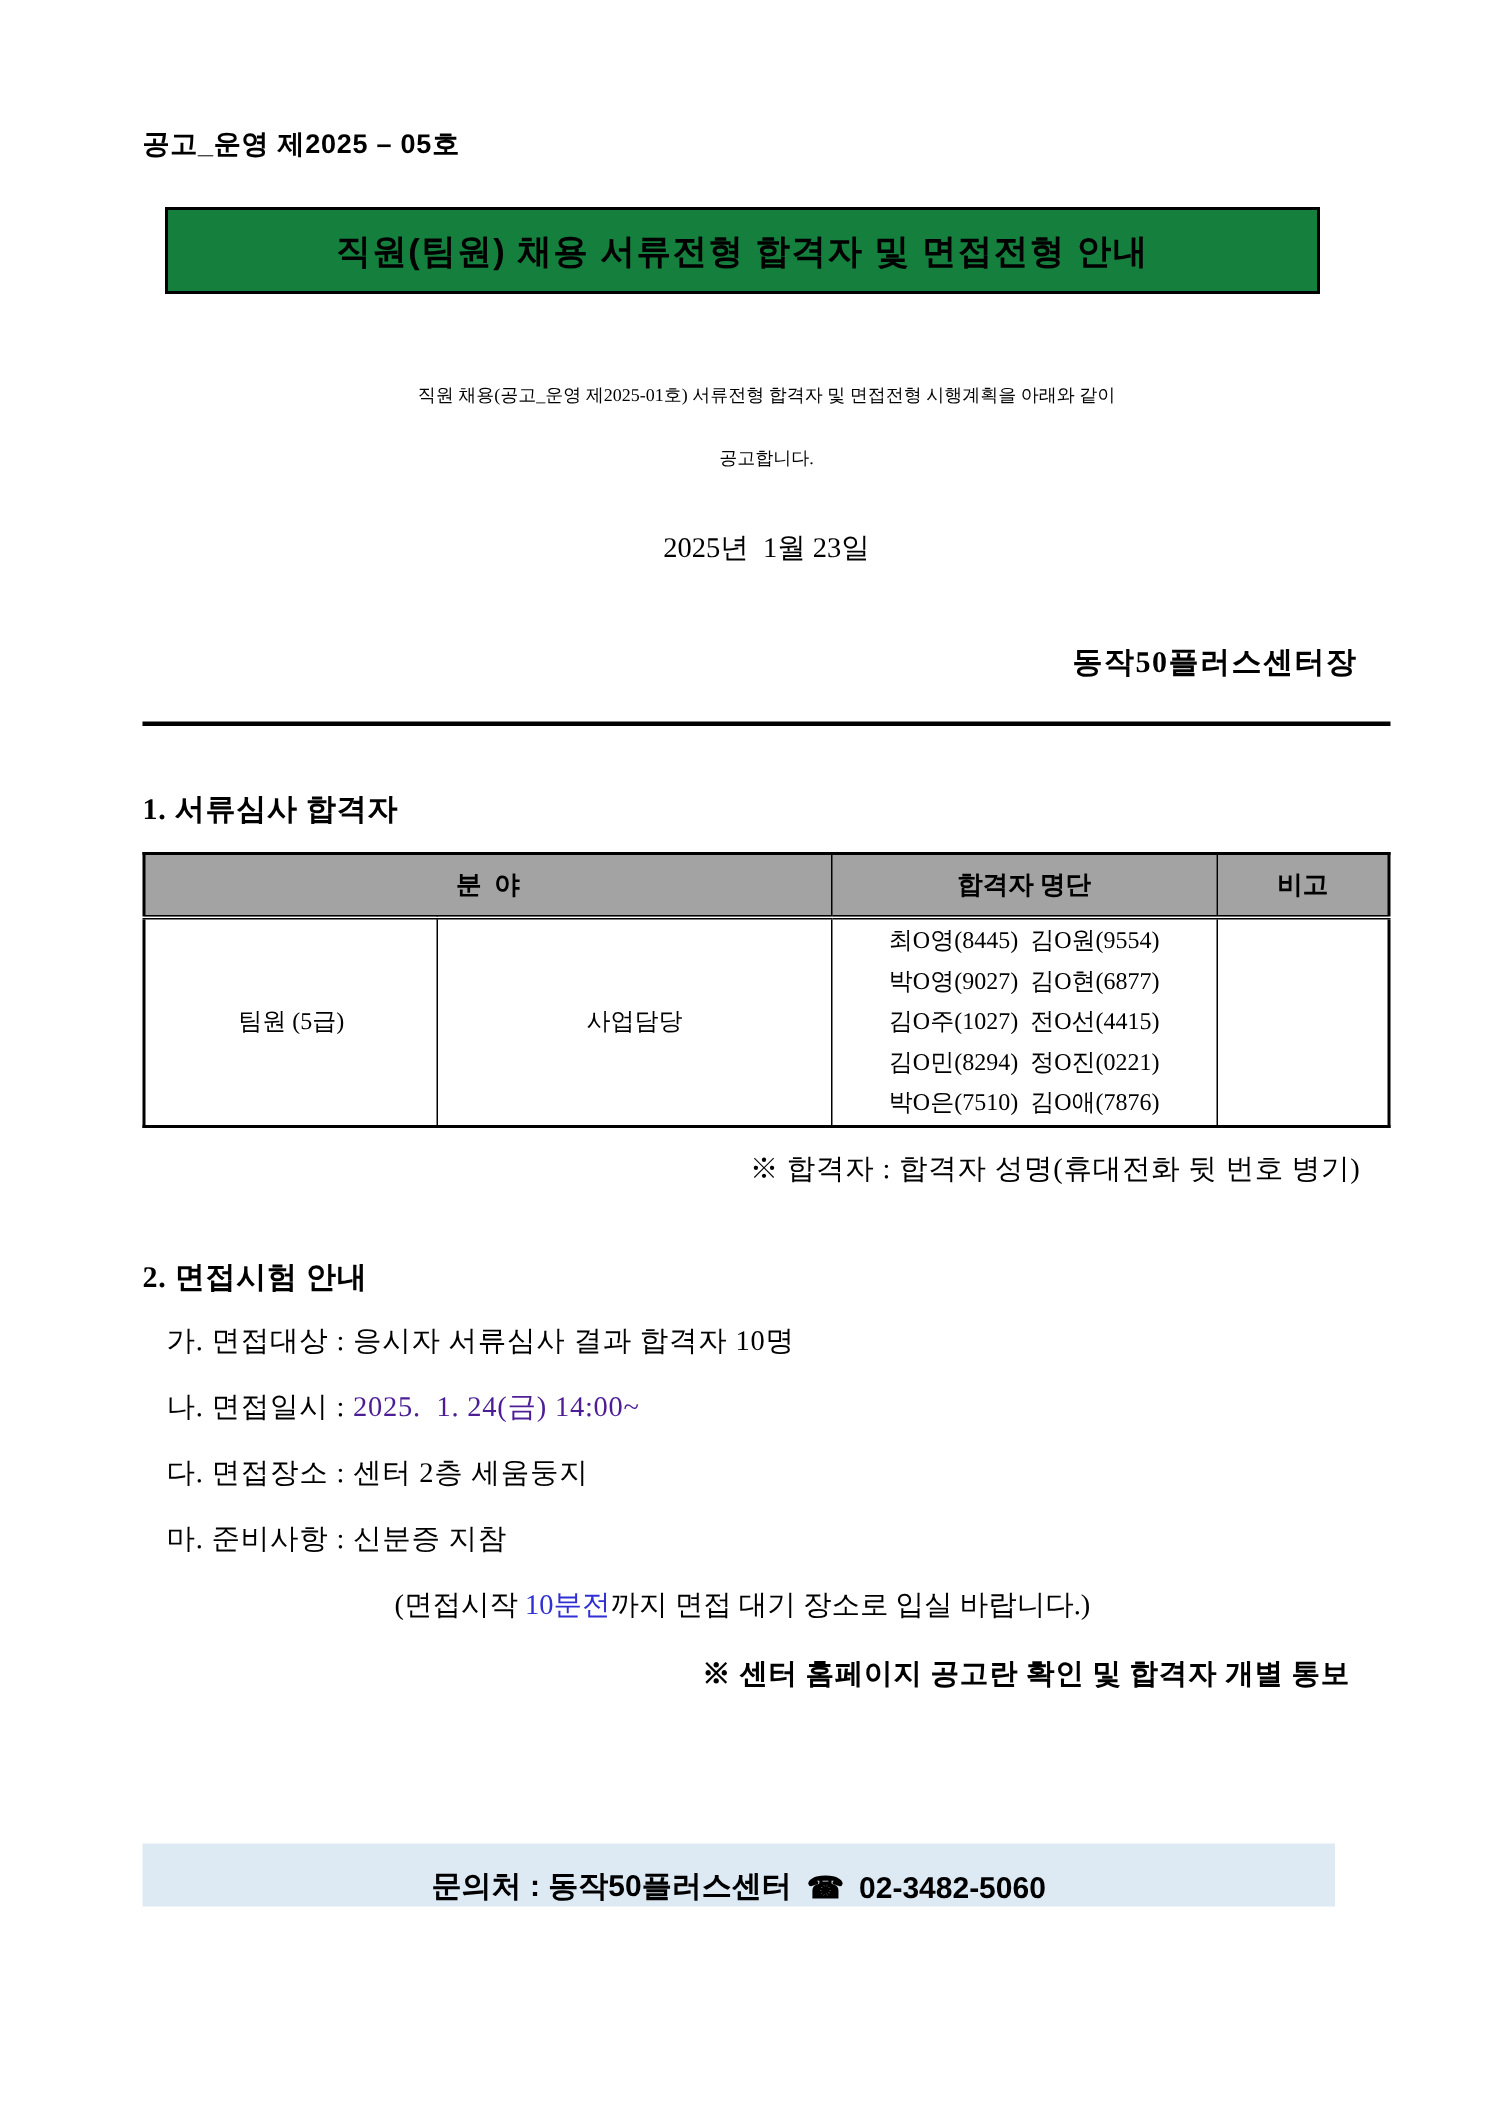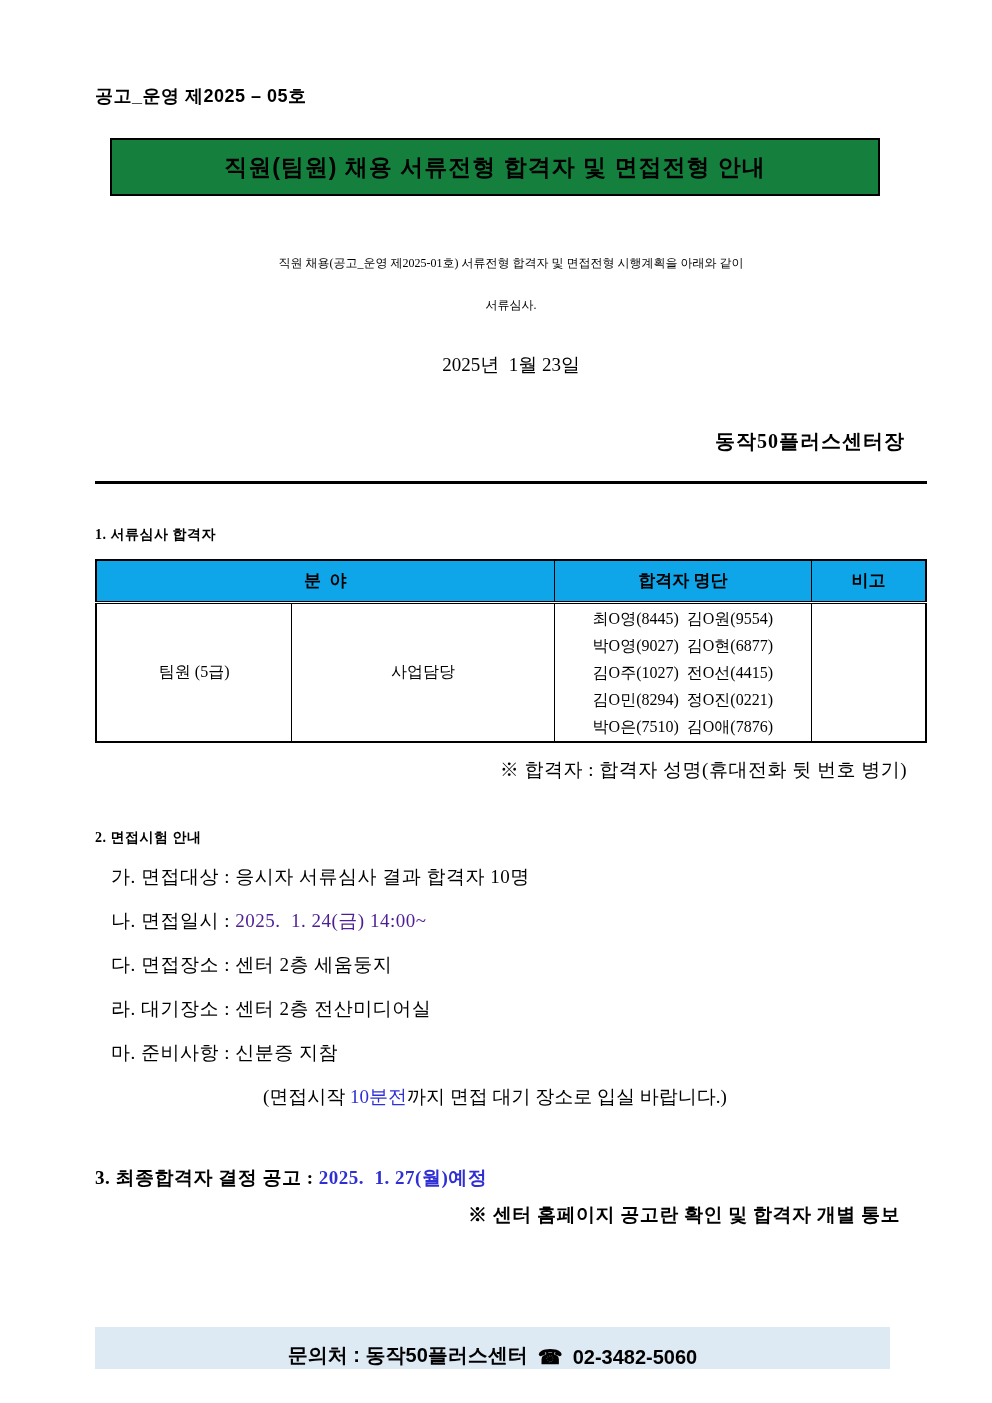--- a/index.html
+++ b/index.html
@@ -61,40 +61,40 @@
     letter-spacing: 1px;
   }
 
   .rule {
     margin-top: 26px;
     height: 3px;
     background: #000000;
   }
 
   .section-heading {
-    font-size: 14px;
+    font-size: 20px;
     font-weight: bold;
     letter-spacing: 0.5px;
   }
   .s1-heading { margin-top: 42px; }
 
   table.pass-table {
     margin-top: 15px;
     width: 100%;
     border-collapse: collapse;
     table-layout: fixed;
   }
   table.pass-table th, table.pass-table td {
     border: 1px solid #000000;
     text-align: center;
     vertical-align: middle;
   }
   table.pass-table { border: 2px solid #000000; }
   table.pass-table thead th {
-    background: #0ea5e9;
+    background: #a3a3a3;
     font-weight: bold;
     font-size: 17px;
     height: 42px;
     border-bottom: 3px double #000000;
   }
   table.pass-table tbody td {
     font-size: 16px;
     height: 140px;
   }
   .col-position { width: 23.6%; }
@@ -168,21 +168,21 @@
 <div class="content">
 
   <div class="doc-number">공고_운영 제2025 – 05호</div>
 
   <div class="title-box">
     <span class="title-text">직원(팀원) 채용 서류전형 합격자 및 면접전형 안내</span>
   </div>
 
   <div class="intro">
     <div>직원 채용(공고_운영 제2025-01호) 서류전형 합격자 및 면접전형 시행계획을 아래와 같이</div>
-    <div>서류심사.</div>
+    <div>공고합니다.</div>
   </div>
 
   <div class="date-line pre">2025년  1월 23일</div>
 
   <div class="signer-line">동작50플러스센터장</div>
 
   <div class="rule"></div>
 
   <div class="section-heading s1-heading">1. 서류심사 합격자</div>
 
@@ -217,26 +217,24 @@
   </table>
 
   <div class="table-note">※ 합격자 : 합격자 성명(휴대전화 뒷 번호 병기)</div>
 
   <div class="section-heading s2-heading">2. 면접시험 안내</div>
 
   <div class="interview-items">
     <div class="item">가. 면접대상 : 응시자 서류심사 결과 합격자 10명</div>
     <div class="item"><span>나. 면접일시 : </span><span class="red">2025.  1. 24(금) 14:00~</span></div>
     <div class="item">다. 면접장소 : 센터 2층 세움둥지</div>
-    <div class="item">라. 대기장소 : 센터 2층 전산미디어실</div>
     <div class="item">마. 준비사항 : 신분증 지참</div>
     <div class="item-sub"><span>(면접시작 </span><span class="blue">10분전</span><span>까지 면접 대기 장소로 입실 바랍니다.)</span></div>
   </div>
 
-  <div class="s3-heading"><span>3. 최종합격자 결정 공고 : </span><span class="blue">2025.  1. 27(월)예정</span></div>
 
   <div class="s3-note">※ 센터 홈페이지 공고란 확인 및 합격자 개별 통보</div>
 
   <div class="footer-bar">
     <span>문의처 : 동작50플러스센터</span>
     <span>☎</span>
     <span>02-3482-5060</span>
   </div>
 
 </div>

